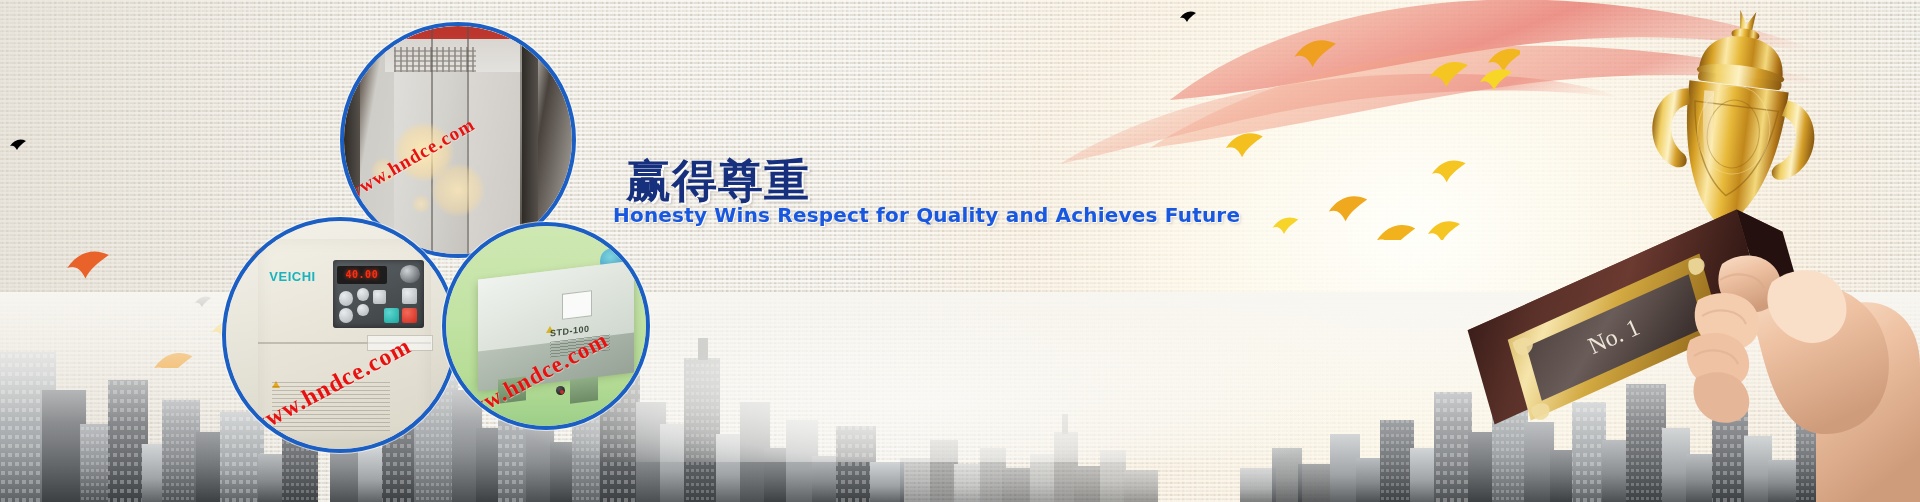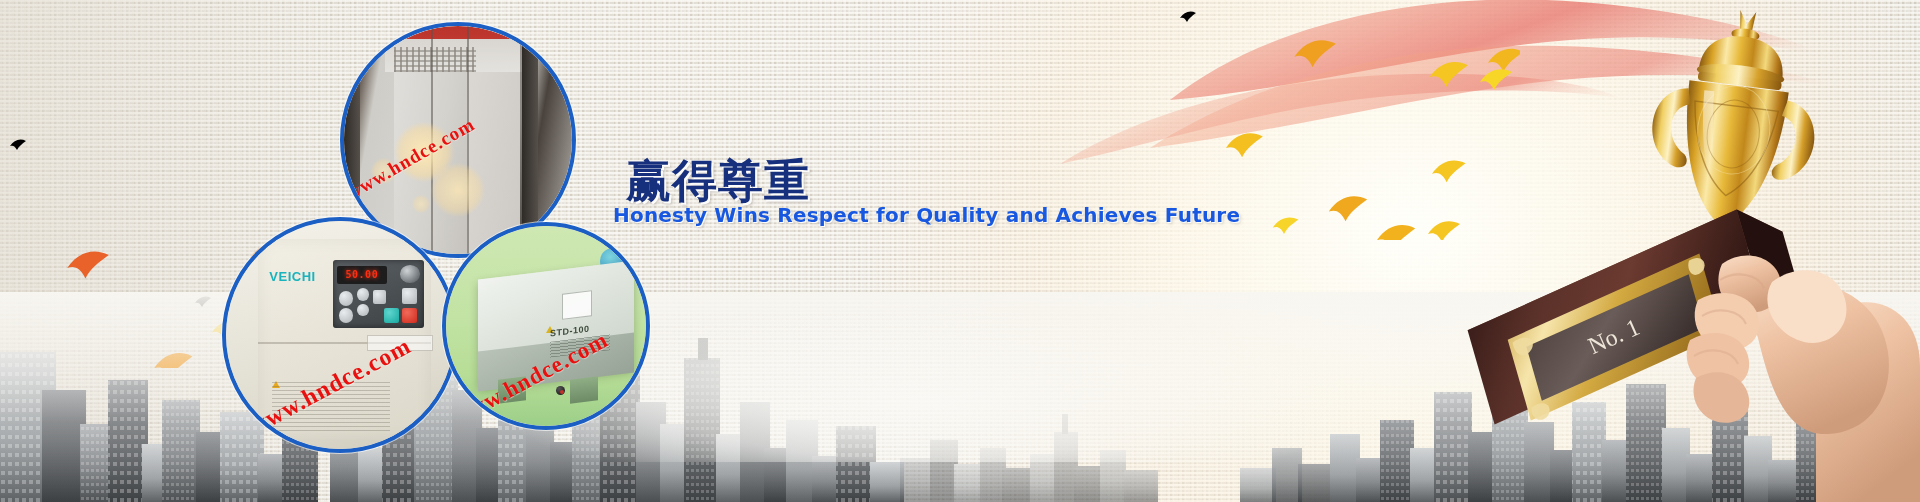--- a/index.html
+++ b/index.html
@@ -509,21 +509,21 @@
   </div>
 
   <div class="circle" id="circle-inverter">
     <div class="inner">
       <div class="inv-bg"></div>
       <div class="inv-body"></div>
       <div class="inv-split"></div>
       <div class="inv-brand">VEICHI</div>
       <div class="inv-keypad">
         <div class="inv-led">
-          <span>50.00</span>
+          <span>40.00</span>
         </div>
         <div class="inv-knob"></div>
         <div class="inv-btn" style="left:6%;top:45%;width:16%;height:22%;"></div>
         <div class="inv-btn" style="left:26%;top:42%;width:13%;height:18%;"></div>
         <div class="inv-btn" style="left:26%;top:64%;width:13%;height:18%;"></div>
         <div class="inv-btn" style="left:6%;top:70%;width:16%;height:22%;"></div>
         <div class="inv-btn sq" style="left:44%;top:44%;width:14%;height:20%;"></div>
         <div class="inv-btn sq" style="left:76%;top:42%;width:16%;height:22%;"></div>
         <div class="inv-btn green" style="left:56%;top:70%;width:16%;height:22%;"></div>
         <div class="inv-btn red" style="left:76%;top:70%;width:16%;height:22%;"></div>

